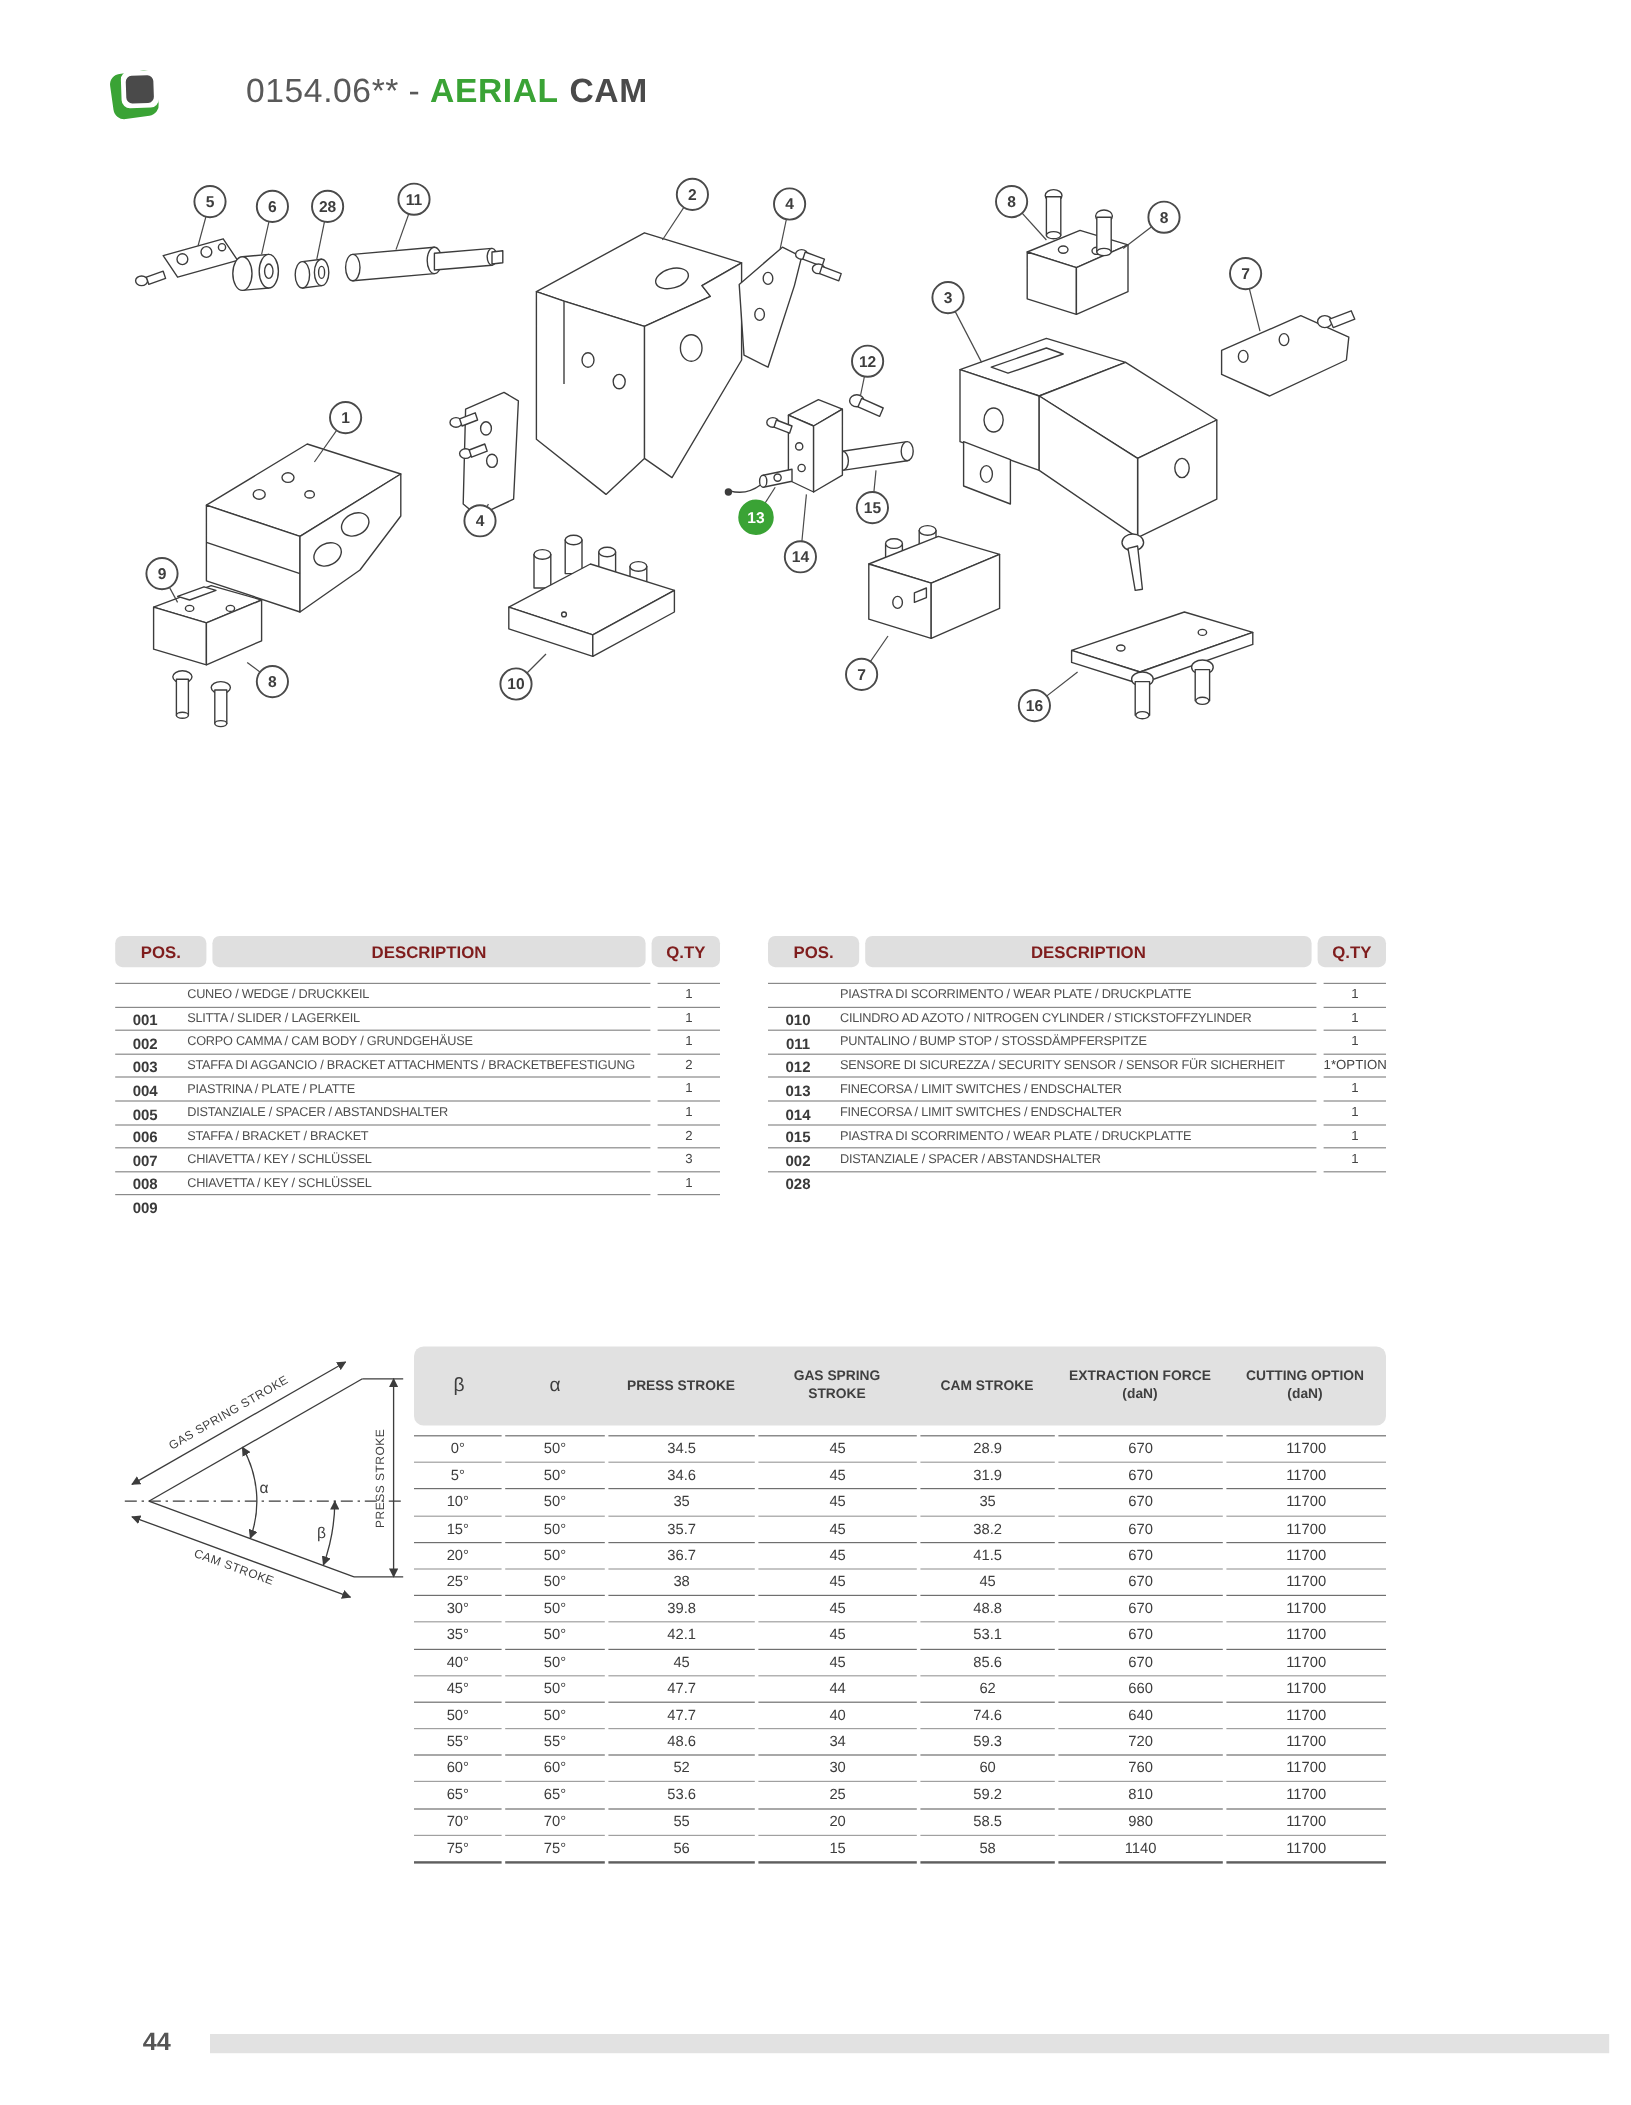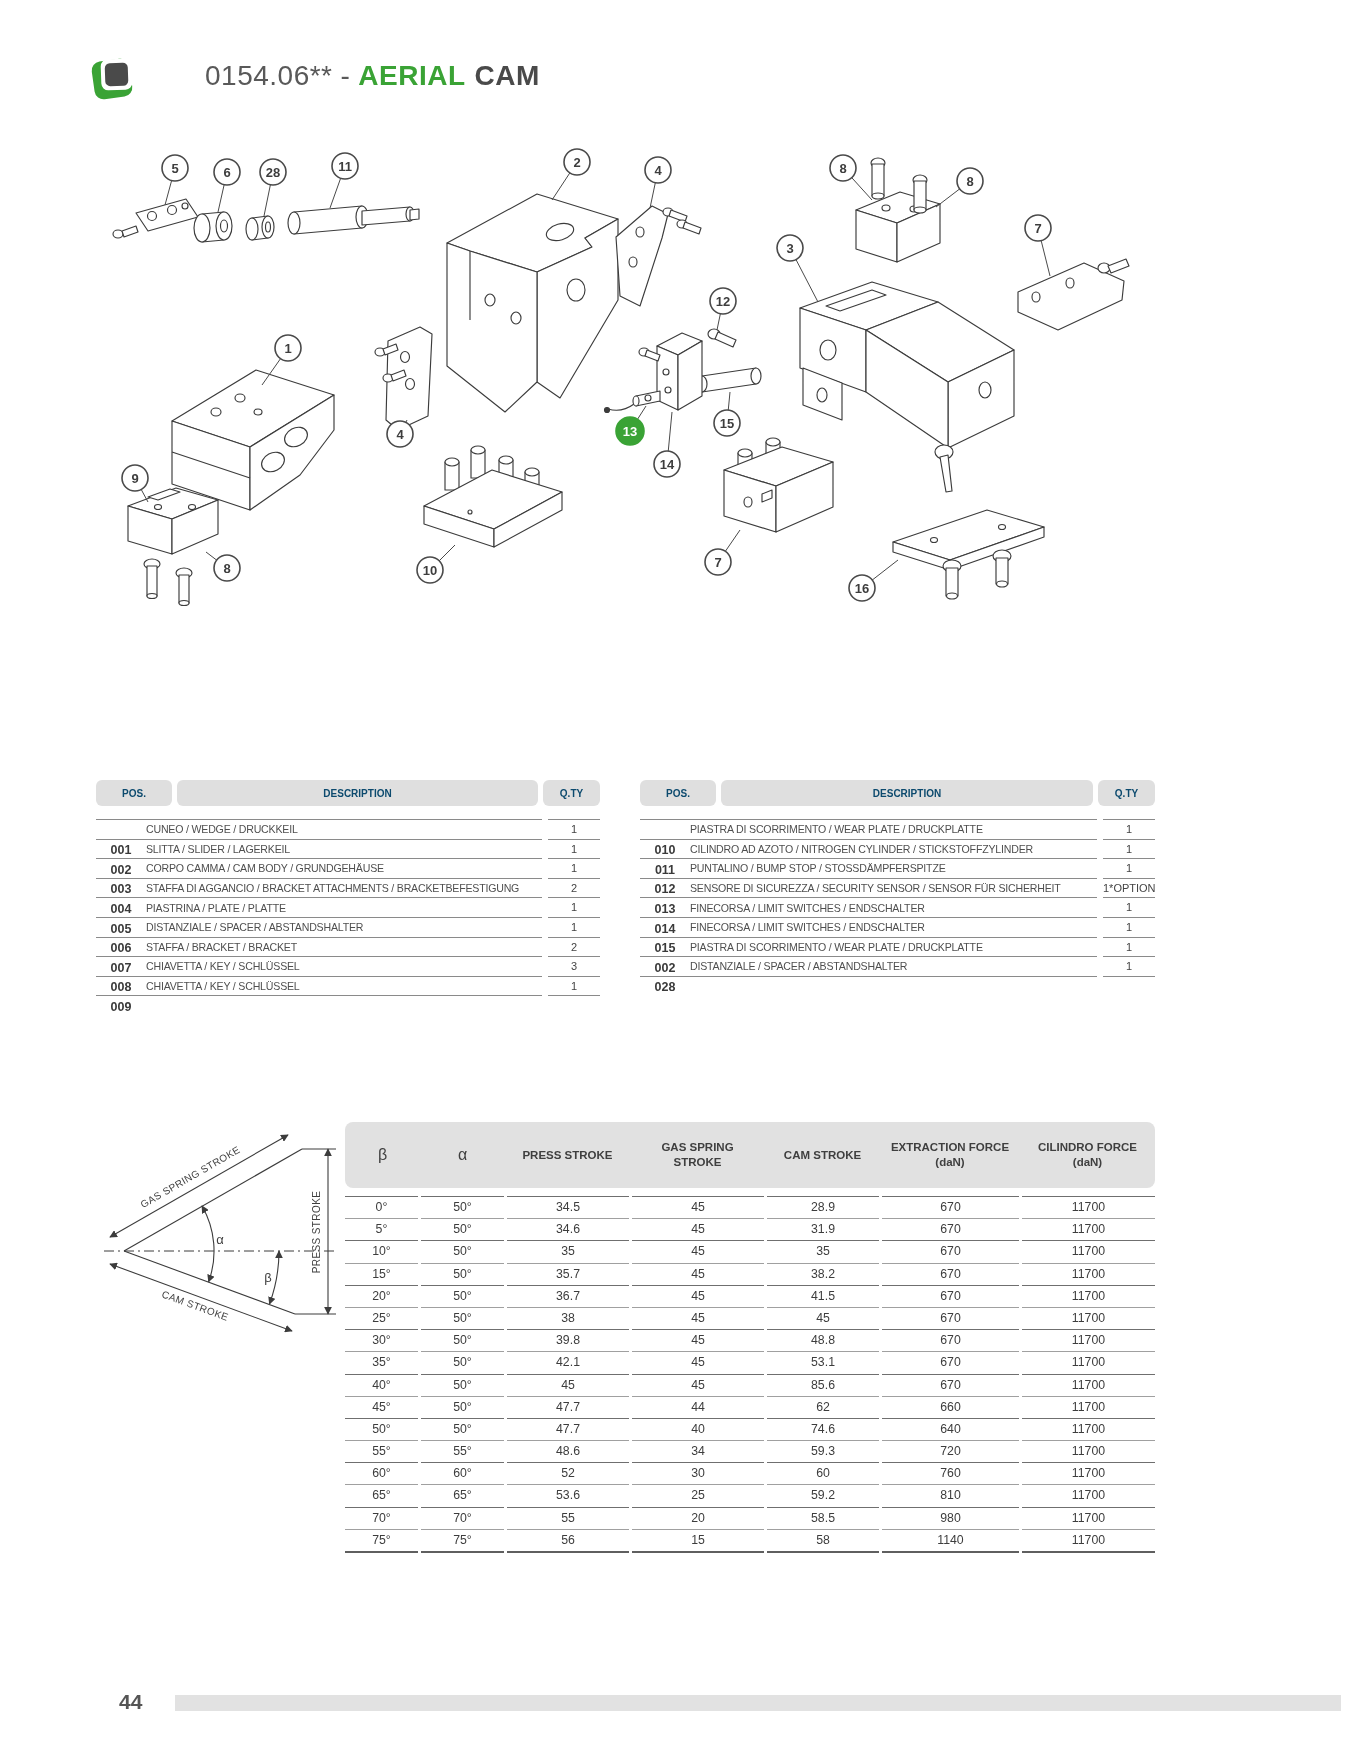--- a/index.html
+++ b/index.html
@@ -23,31 +23,31 @@
   .bub.hl{fill:#3aa335;stroke:#3aa335;}
   .bubt{font:700 13px "Liberation Sans",sans-serif;fill:#3d3d3d;text-anchor:middle;}
   .bubt.hlt{fill:#ffffff;}
 
   
   .ptable{position:absolute;top:780px;}
   .ptable.left{left:96px;width:504px;}
   .ptable.right{left:640px;width:515px;}
   .phead{display:flex;height:26px;}
   .phbox{background:#dfdfdf;border-radius:6px;display:flex;align-items:center;justify-content:center;
-         font-weight:700;font-size:10px;color:#0c4a6e;}
+         font-weight:700;font-size:14px;color:#7f1d1d;}
   .ph-pos{width:76px;margin-right:5px;}
   .ph-desc{flex:1;margin-right:5px;}
   .ph-qty{width:57px;}
   .pbody{margin-top:13px;}
   .prow{display:flex;height:19.6px;}
   .pmain{flex:1;border-top:1.4px solid #8a8a8a;display:flex;align-items:center;}
   .pqty{width:52px;margin-left:6px;border-top:1.4px solid #8a8a8a;text-align:center;
         font-size:11px;color:#444;line-height:18px;}
   .ppos{width:50px;text-align:center;font-weight:700;font-size:12.5px;color:#3a3a3a;margin-top:42px;}
-  .pdesc{font-size:10.6px;color:#4f4f4f;letter-spacing:-0.2px;white-space:nowrap;}
+  .pdesc{margin-left:10px;font-size:10.6px;color:#4f4f4f;letter-spacing:-0.2px;white-space:nowrap;}
   .prow.pclose{height:0;}
   .prow.pclose .pmain,.prow.pclose .pqty{height:0;}
 
   
   .angdiag{position:absolute;left:92px;top:1132px;width:256px;height:222px;}
   .dline{stroke:#3c3c3c;stroke-width:1.1;fill:none;}
   .ddash{stroke:#3c3c3c;stroke-width:1;fill:none;stroke-dasharray:10 4 2 4;}
   .dlabel{font:10px "Liberation Sans",sans-serif;fill:#3f3f3f;text-anchor:middle;letter-spacing:.4px;}
   .dgreek{font:13px "Liberation Sans",sans-serif;fill:#3f3f3f;text-anchor:middle;}
 
@@ -536,21 +536,21 @@
         </div>
       <div class="sh">
           <span>CAM STROKE</span>
           <span></span>
         </div>
       <div class="sh">
           <span>EXTRACTION FORCE</span>
           <span>(daN)</span>
         </div>
       <div class="sh">
-          <span>CILINDRO FORCE</span>
+          <span>CUTTING OPTION</span>
           <span>(daN)</span>
         </div>
     </div>
     <div class="sbody">
         <div class="srow thick">
           <div class="scell">0°</div>
           <div class="scell">50°</div>
           <div class="scell">34.5</div>
           <div class="scell">45</div>
           <div class="scell">28.9</div>

